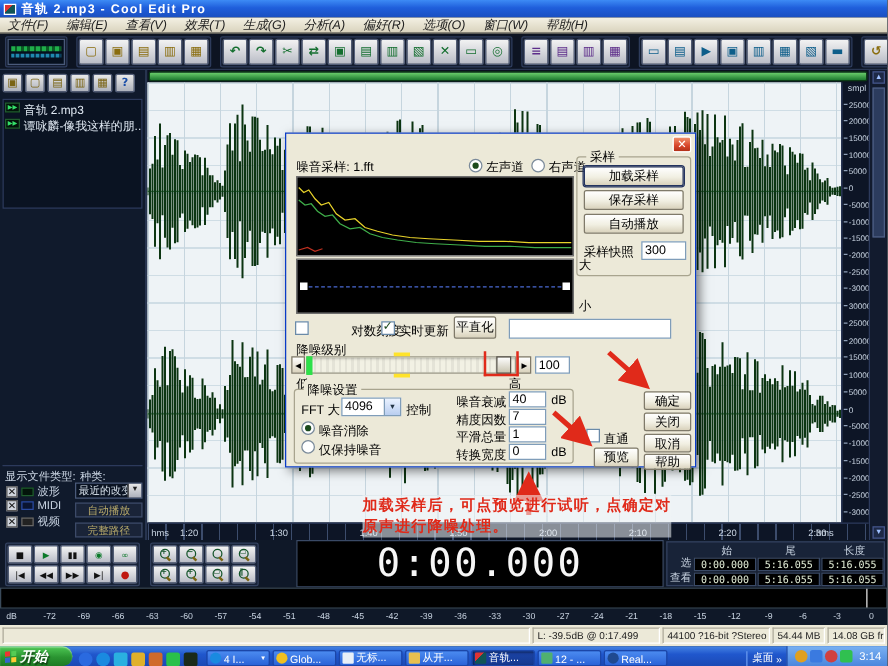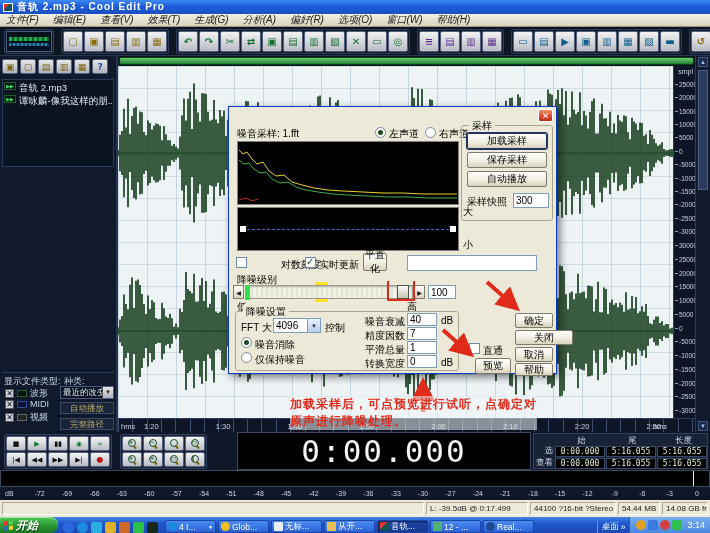--- a/index.html
+++ b/index.html
@@ -430,21 +430,21 @@
       <div class="lvh" style="left:2px;"></div>
       <div class="lvh" style="right:2px;"></div>
     </div>
     <span class="dlabel" style="left:234px;top:98px;">大</span>
     <span class="dlabel" style="left:234px;top:131px;">小</span>
 
     <span class="cbx" style="left:7px;top:150px;"></span>
     <span class="dlabel" style="left:21px;top:151px;margin-left:31px;">对数刻度</span>
     <span class="cbx on" style="left:76px;top:150px;"></span>
     <span class="dlabel" style="left:90px;top:151px;">实时更新</span>
-    <div class="d-btn" style="left:134px;top:146px;width:24px;height:18px;">平直化</div>
+    <div class="d-btn" style="left:134px;top:146px;width:34px;height:18px;">平直化</div>
     <div class="d-in" style="left:178px;top:148px;width:130px;height:16px;"></div>
 
     <span class="dlabel" style="left:8px;top:166px;">降噪级别</span>
     <div class="sldar" style="left:4px;">◀</div>
     <div class="sldtrack"></div>
     <div class="sldthumb"></div>
     <div class="sldar" style="left:185px;">▶</div>
     <div class="d-in" style="left:199px;top:178px;width:28px;height:14px;">100</div>
     <div class="mark-g"></div>
     <div class="mark-y1"></div>
@@ -476,21 +476,21 @@
     <div class="d-in" style="left:178px;top:234px;width:30px;height:13px;">1</div>
     <span class="dlabel" style="left:136px;top:250px;text-align:right;">转换宽度</span>
     <div class="d-in" style="left:178px;top:248px;width:30px;height:13px;">0</div>
     <span class="dlabel" style="left:212px;top:250px;">dB</span>
 
     <span class="cbx" style="left:240px;top:236px;"></span>
     <span class="dlabel" style="left:254px;top:237px;">直通</span>
     <div class="d-btn" style="left:246px;top:251px;width:36px;height:16px;">预览</div>
 
     <div class="d-btn" style="left:286px;top:206px;width:38px;height:15px;">确定</div>
-    <div class="d-btn" style="left:286px;top:223px;width:58px;height:15px;">关闭</div>
+    <div class="d-btn" style="left:286px;top:223px;width:38px;height:15px;">关闭</div>
     <div class="d-btn" style="left:286px;top:240px;width:38px;height:15px;">取消</div>
     <div class="d-btn" style="left:286px;top:256px;width:38px;height:13px;">帮助</div>
   </div>
 
   <svg class="overlay" viewBox="0 0 710 533">
     <defs>
       <marker id="ah" markerWidth="6" markerHeight="6" refX="4" refY="3" orient="auto">
         <path d="M0,0 L6,3 L0,6 z" fill="#e02a1a"></path>
       </marker>
     </defs>

